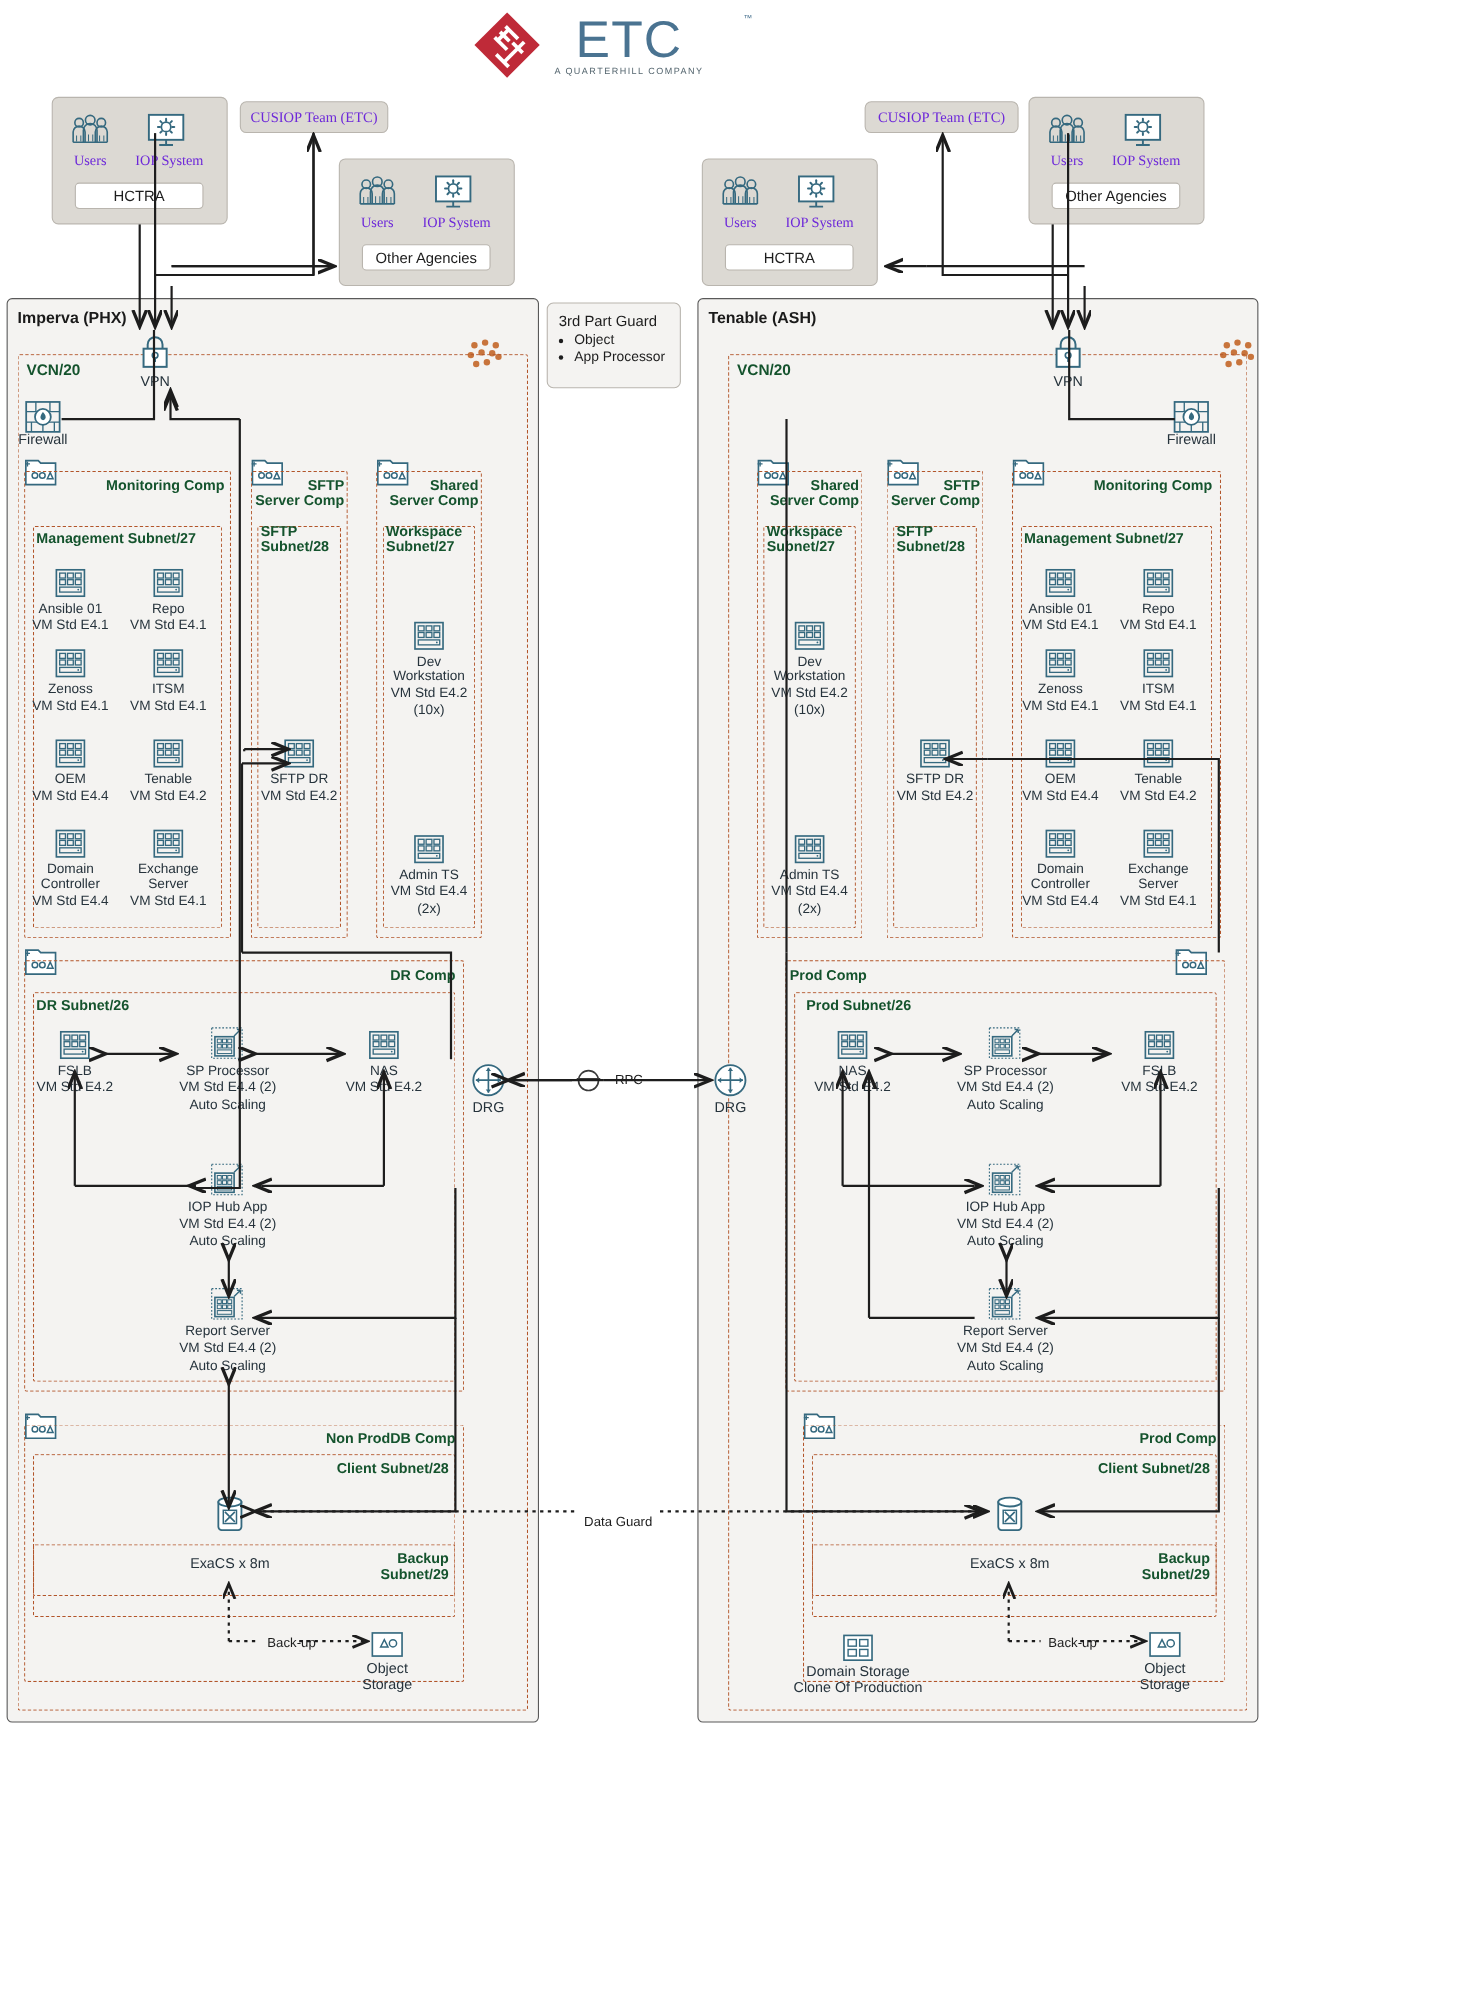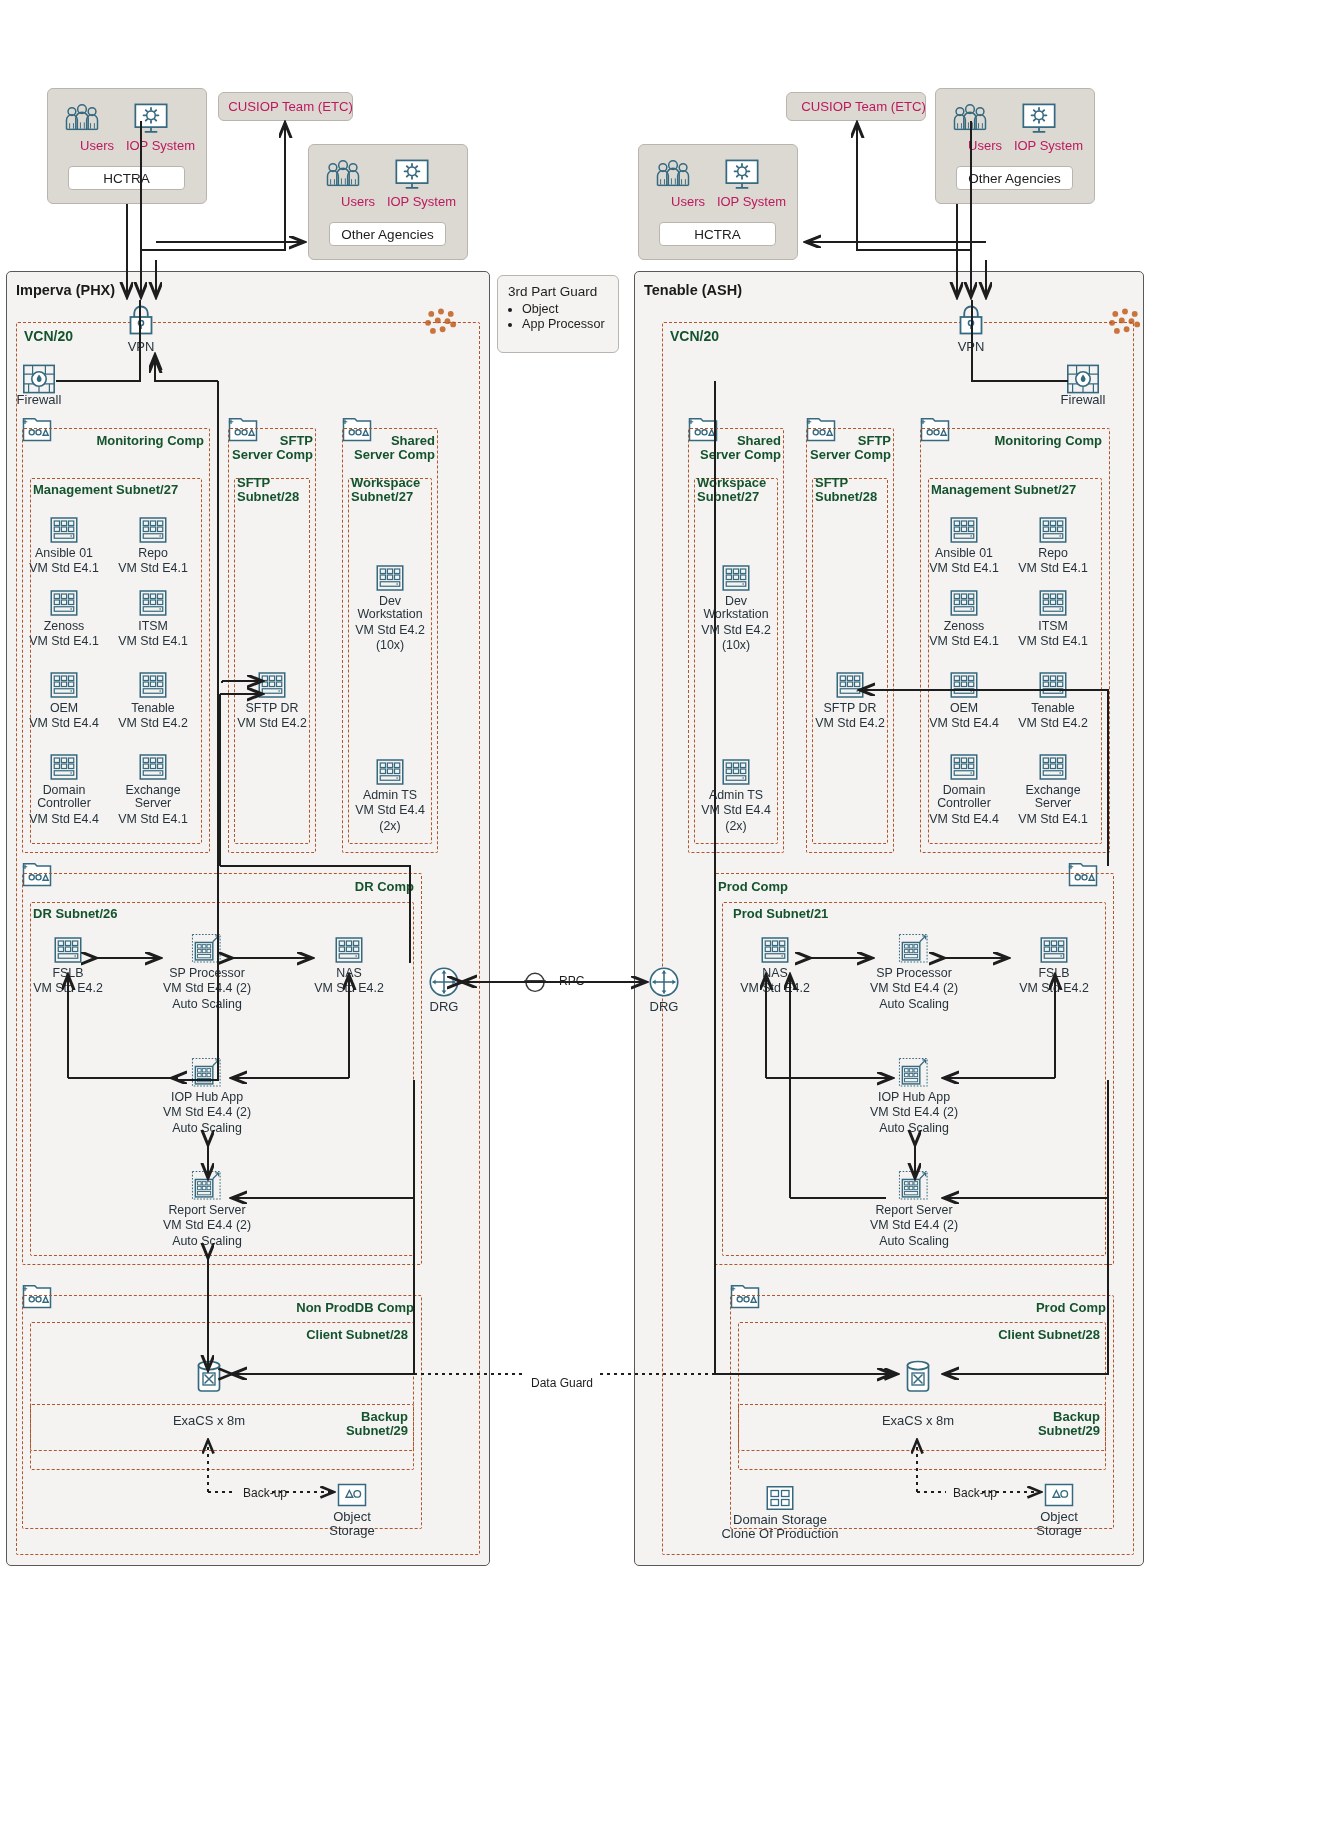--- a/index.html
+++ b/index.html
@@ -25,21 +25,21 @@
 
   
   .grey-box {
     position:absolute; background:#dcd9d3; border:1px solid #b9b5ae; border-radius:6px;
   }
   .white-pill {
     position:absolute; background:#ffffff; border:1px solid #b9b5ae; border-radius:4px;
     display:flex; align-items:center; justify-content:center;
     font-size:13.5px; color:#1d1d1d;
   }
-  .label-under { position:absolute; font-size:13px; color:#be185d; text-align:right; }
+  .label-under { position:absolute; font-size:13px; color:#6d28d9; text-align:center;font-family:Liberation Serif, serif; }
 
   .region-box {
     position:absolute; background:#f4f3f1; border:1.6px solid #595959; border-radius:5px;
   }
   .region-title { position:absolute; font-size:14.5px; font-weight:bold; color:#1a1a1a; }
 
   .dashed-vcn { position:absolute; border:1.8px dashed #b2552a; border-radius:2px; }
   .dashed-comp { position:absolute; border:1.6px dashed #b2552a; border-radius:2px; }
   .dashed-subnet { position:absolute; border:1.5px dashed #b2552a; border-radius:2px; }
   .orange-label { position:absolute; color:#14532d; font-size:13px; font-weight:bold; line-height:14px;}
@@ -57,20 +57,43 @@
 
   .wire-label { position:absolute; font-size:12px; color:#1d1d1d; background:#f4f3f1; padding:0 3px;}
   .wire-label.onwhite { background:#ffffff; }
   .icon-cap { position:absolute; font-size:13px; color:#26333c; text-align:center; }
 </style>
 </head>
 <body>
 
 <div class="stage">
 
+  <div class="logo-wrap">
+    <div class="logo-diamond">
+      <svg width="62" height="62" viewBox="0 0 62 62">
+        <g transform="rotate(45 31 31)">
+          <rect x="10" y="10" width="42" height="42" fill="#bf2a38"></rect>
+        </g>
+        <g stroke="#ffffff" stroke-width="3.4" fill="none" transform="rotate(45 31 31)">
+          <path d="M18 20 H34"></path>
+          <path d="M22 20 V34"></path>
+          <path d="M18 27 H30"></path>
+          <path d="M18 34 H34"></path>
+          <path d="M40 18 V44"></path>
+          <path d="M33 26 H46"></path>
+          <path d="M30 44 H46"></path>
+        </g>
+      </svg>
+    </div>
+    <div class="logo-text">
+      <div class="logo-etc">ETC</div>
+      <div class="logo-tag">A QUARTERHILL COMPANY</div>
+    </div>
+    <div class="logo-tm">™</div>
+  </div>
 
   <svg width="0" height="0" style="position:absolute">
     <defs>
 
       <symbol id="ico-vm" viewBox="0 0 40 40">
         <rect x="3" y="4" width="34" height="32" fill="none" stroke="#35697f" stroke-width="2"></rect>
         <rect x="7" y="8" width="7" height="6" fill="none" stroke="#35697f" stroke-width="1.6"></rect>
         <rect x="16.5" y="8" width="7" height="6" fill="none" stroke="#35697f" stroke-width="1.6"></rect>
         <rect x="26" y="8" width="7" height="6" fill="none" stroke="#35697f" stroke-width="1.6"></rect>
         <rect x="7" y="16" width="7" height="6" fill="none" stroke="#35697f" stroke-width="1.6"></rect>
@@ -637,21 +660,21 @@
 Server</div>
     <div class="cap">VM Std E4.1</div>
   </div>
 
   <div style="position:absolute;left:1068px;top:862px;"><svg width="30" height="26">
         <use href="#ico-comp"></use>
       </svg></div>
   <div class="dashed-comp" style="left:714px;top:873px;width:400px;height:392px;"></div>
   <div class="orange-label" style="left:718px;top:880px;width:134px;text-align:left;">Prod Comp</div>
   <div class="dashed-subnet" style="left:722px;top:902px;width:384px;height:354px;"></div>
-  <div class="orange-label" style="left:733px;top:907px;">Prod Subnet/21</div>
+  <div class="orange-label" style="left:733px;top:907px;">Prod Subnet/26</div>
 
   <div class="node" style="left:727px;top:935px;">
     <div class="ico">
         <svg width="30" height="30">
           <use href="#ico-vm"></use>
         </svg>
       </div>
     <div class="cap">NAS</div>
     <div class="cap">VM Std E4.2</div>
   </div>

